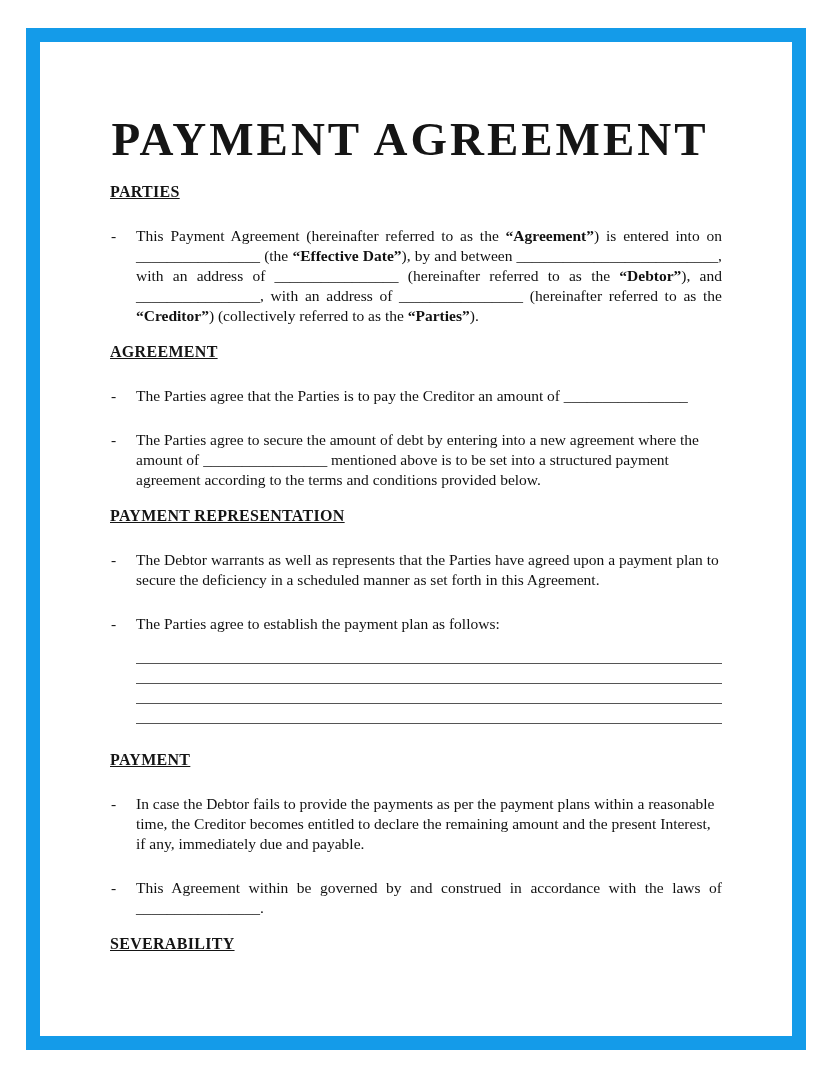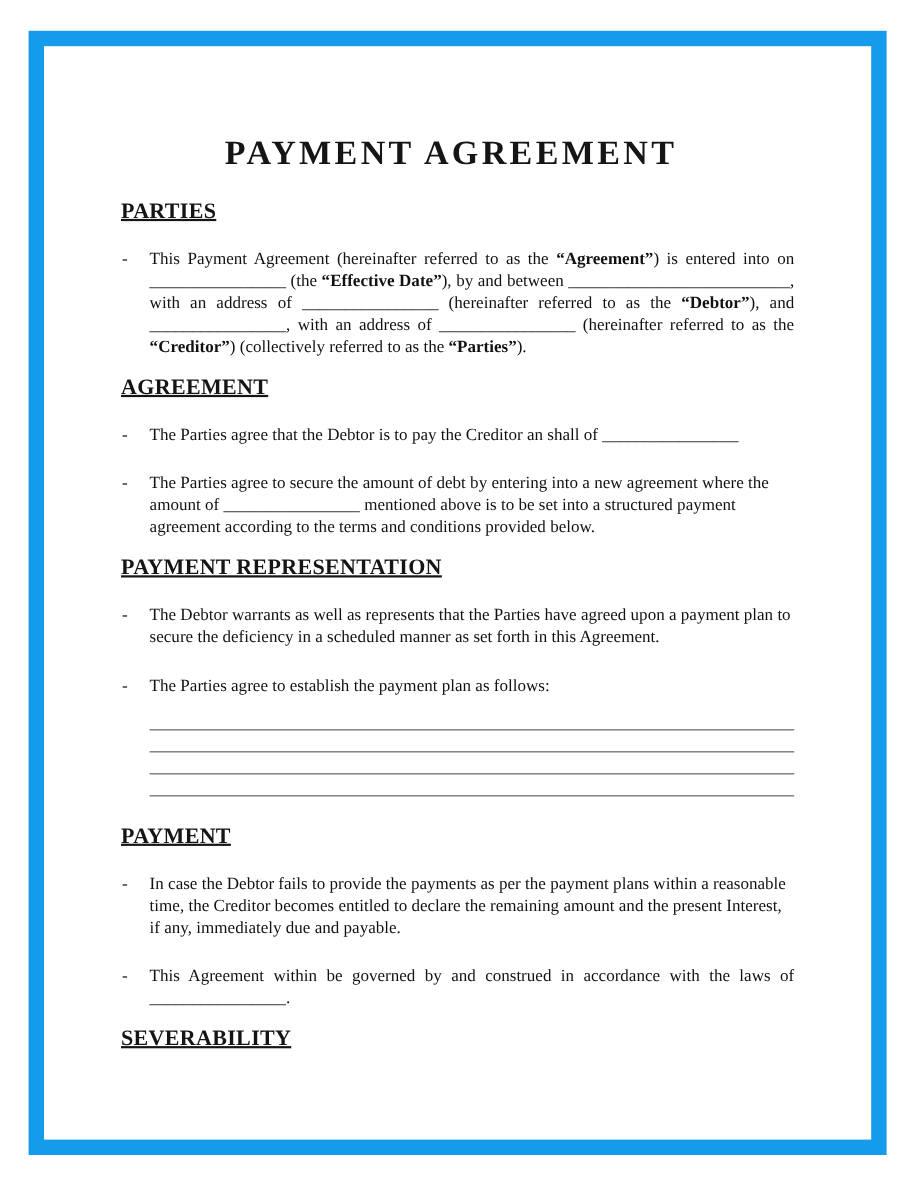--- a/index.html
+++ b/index.html
@@ -24,30 +24,30 @@
     background: #ffffff;
     box-sizing: border-box;
     overflow: hidden;
   }
   .content {
     padding: 0 70px;
   }
   .doc-title {
     margin: 70px 12px 0 0;
     text-align: center;
-    font-size: 31px;
+    font-size: 47px;
     line-height: 54px;
     font-weight: bold;
     letter-spacing: 3px;
     color: #151515;
     white-space: nowrap;
   }
   .section-heading {
     margin: 16px 0 10px 0;
-    font-size: 20px;
+    font-size: 16px;
     line-height: 20px;
     font-weight: bold;
     text-decoration: underline;
     letter-spacing: 0.3px;
     color: #151515;
   }
   .item {
     position: relative;
     margin: 0 0 10px 0;
     padding-left: 26px;
@@ -93,21 +93,21 @@
       <div class="item justify">
         <span class="dash-marker">-</span>
         <span class="item-text"><span>This Payment Agreement (hereinafter referred to as the </span><span class="bold">“Agreement”</span><span>) is entered into on ________________ (the </span><span class="bold">“Effective Date”</span><span>), by and between __________________________, with an address of ________________ (hereinafter referred to as the </span><span class="bold">“Debtor”</span><span>), and ________________, with an address of ________________ (hereinafter referred to as the </span><span class="bold">“Creditor”</span><span>) (collectively referred to as the </span><span class="bold">“Parties”</span><span>).</span></span>
       </div>
     </div>
 
     <div>
       <div class="section-heading">AGREEMENT</div>
       <div class="item">
         <span class="dash-marker">-</span>
-        <span class="item-text"><span>The Parties agree that the Debtor is to pay the Creditor an shall of ________________</span></span>
+        <span class="item-text"><span>The Parties agree that the Parties is to pay the Creditor an amount of ________________</span></span>
       </div>
       <div class="item">
         <span class="dash-marker">-</span>
         <span class="item-text"><span>The Parties agree to secure the amount of debt by entering into a new agreement where the amount of ________________ mentioned above is to be set into a structured payment agreement according to the terms and conditions provided below.</span></span>
       </div>
     </div>
 
     <div>
       <div class="section-heading">PAYMENT REPRESENTATION</div>
       <div class="item">

